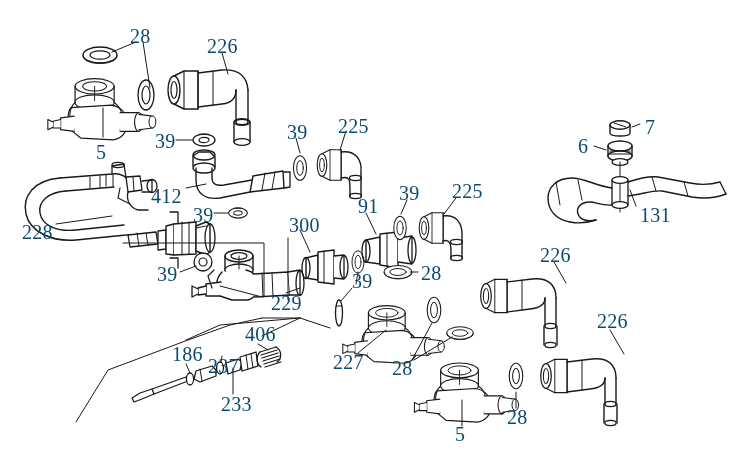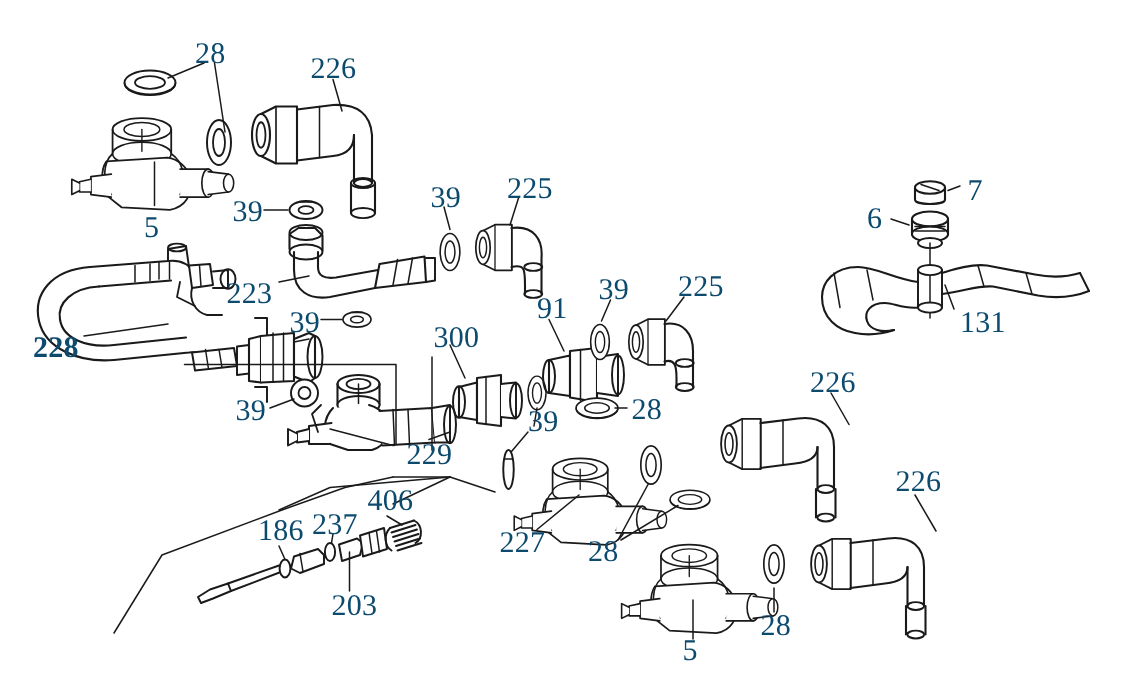--- a/index.html
+++ b/index.html
@@ -357,36 +357,36 @@
   </svg>
 
   <div class="lbl" style="left:130px;top:26px;">28</div>
   <div class="lbl" style="left:207px;top:36px;">226</div>
   <div class="lbl" style="left:96px;top:142px;">5</div>
   <div class="lbl" style="left:155px;top:131px;">39</div>
   <div class="lbl" style="left:287px;top:122px;">39</div>
   <div class="lbl" style="left:338px;top:116px;">225</div>
   <div class="lbl" style="left:645px;top:117px;">7</div>
   <div class="lbl" style="left:578px;top:136px;">6</div>
-  <div class="lbl" style="left:151px;top:186px;">223</div>
+  <div class="lbl" style="left:151px;top:186px;">412</div>
   <div class="lbl" style="left:193px;top:205px;">39</div>
-  <div class="lbl" style="left:22px;top:222px;font-weight:bold;">228</div>
+  <div class="lbl" style="left:22px;top:222px;">228</div>
   <div class="lbl" style="left:289px;top:215px;">300</div>
   <div class="lbl" style="left:358px;top:196px;">91</div>
   <div class="lbl" style="left:399px;top:183px;">39</div>
   <div class="lbl" style="left:452px;top:181px;">225</div>
   <div class="lbl" style="left:640px;top:205px;">131</div>
   <div class="lbl" style="left:157px;top:264px;">39</div>
   <div class="lbl" style="left:421px;top:263px;">28</div>
   <div class="lbl" style="left:352px;top:271px;">39</div>
   <div class="lbl" style="left:540px;top:245px;">226</div>
   <div class="lbl" style="left:271px;top:293px;">229</div>
   <div class="lbl" style="left:245px;top:324px;">406</div>
   <div class="lbl" style="left:597px;top:311px;">226</div>
   <div class="lbl" style="left:172px;top:344px;">186</div>
-  <div class="lbl" style="left:208px;top:340px;">237</div>
+  <div class="lbl" style="left:208px;top:356px;">237</div>
   <div class="lbl" style="left:333px;top:352px;">227</div>
   <div class="lbl" style="left:392px;top:358px;">28</div>
-  <div class="lbl" style="left:221px;top:394px;">203</div>
+  <div class="lbl" style="left:221px;top:394px;">233</div>
   <div class="lbl" style="left:507px;top:407px;">28</div>
   <div class="lbl" style="left:455px;top:424px;">5</div>
 
 </div>
 
 </body></html>

